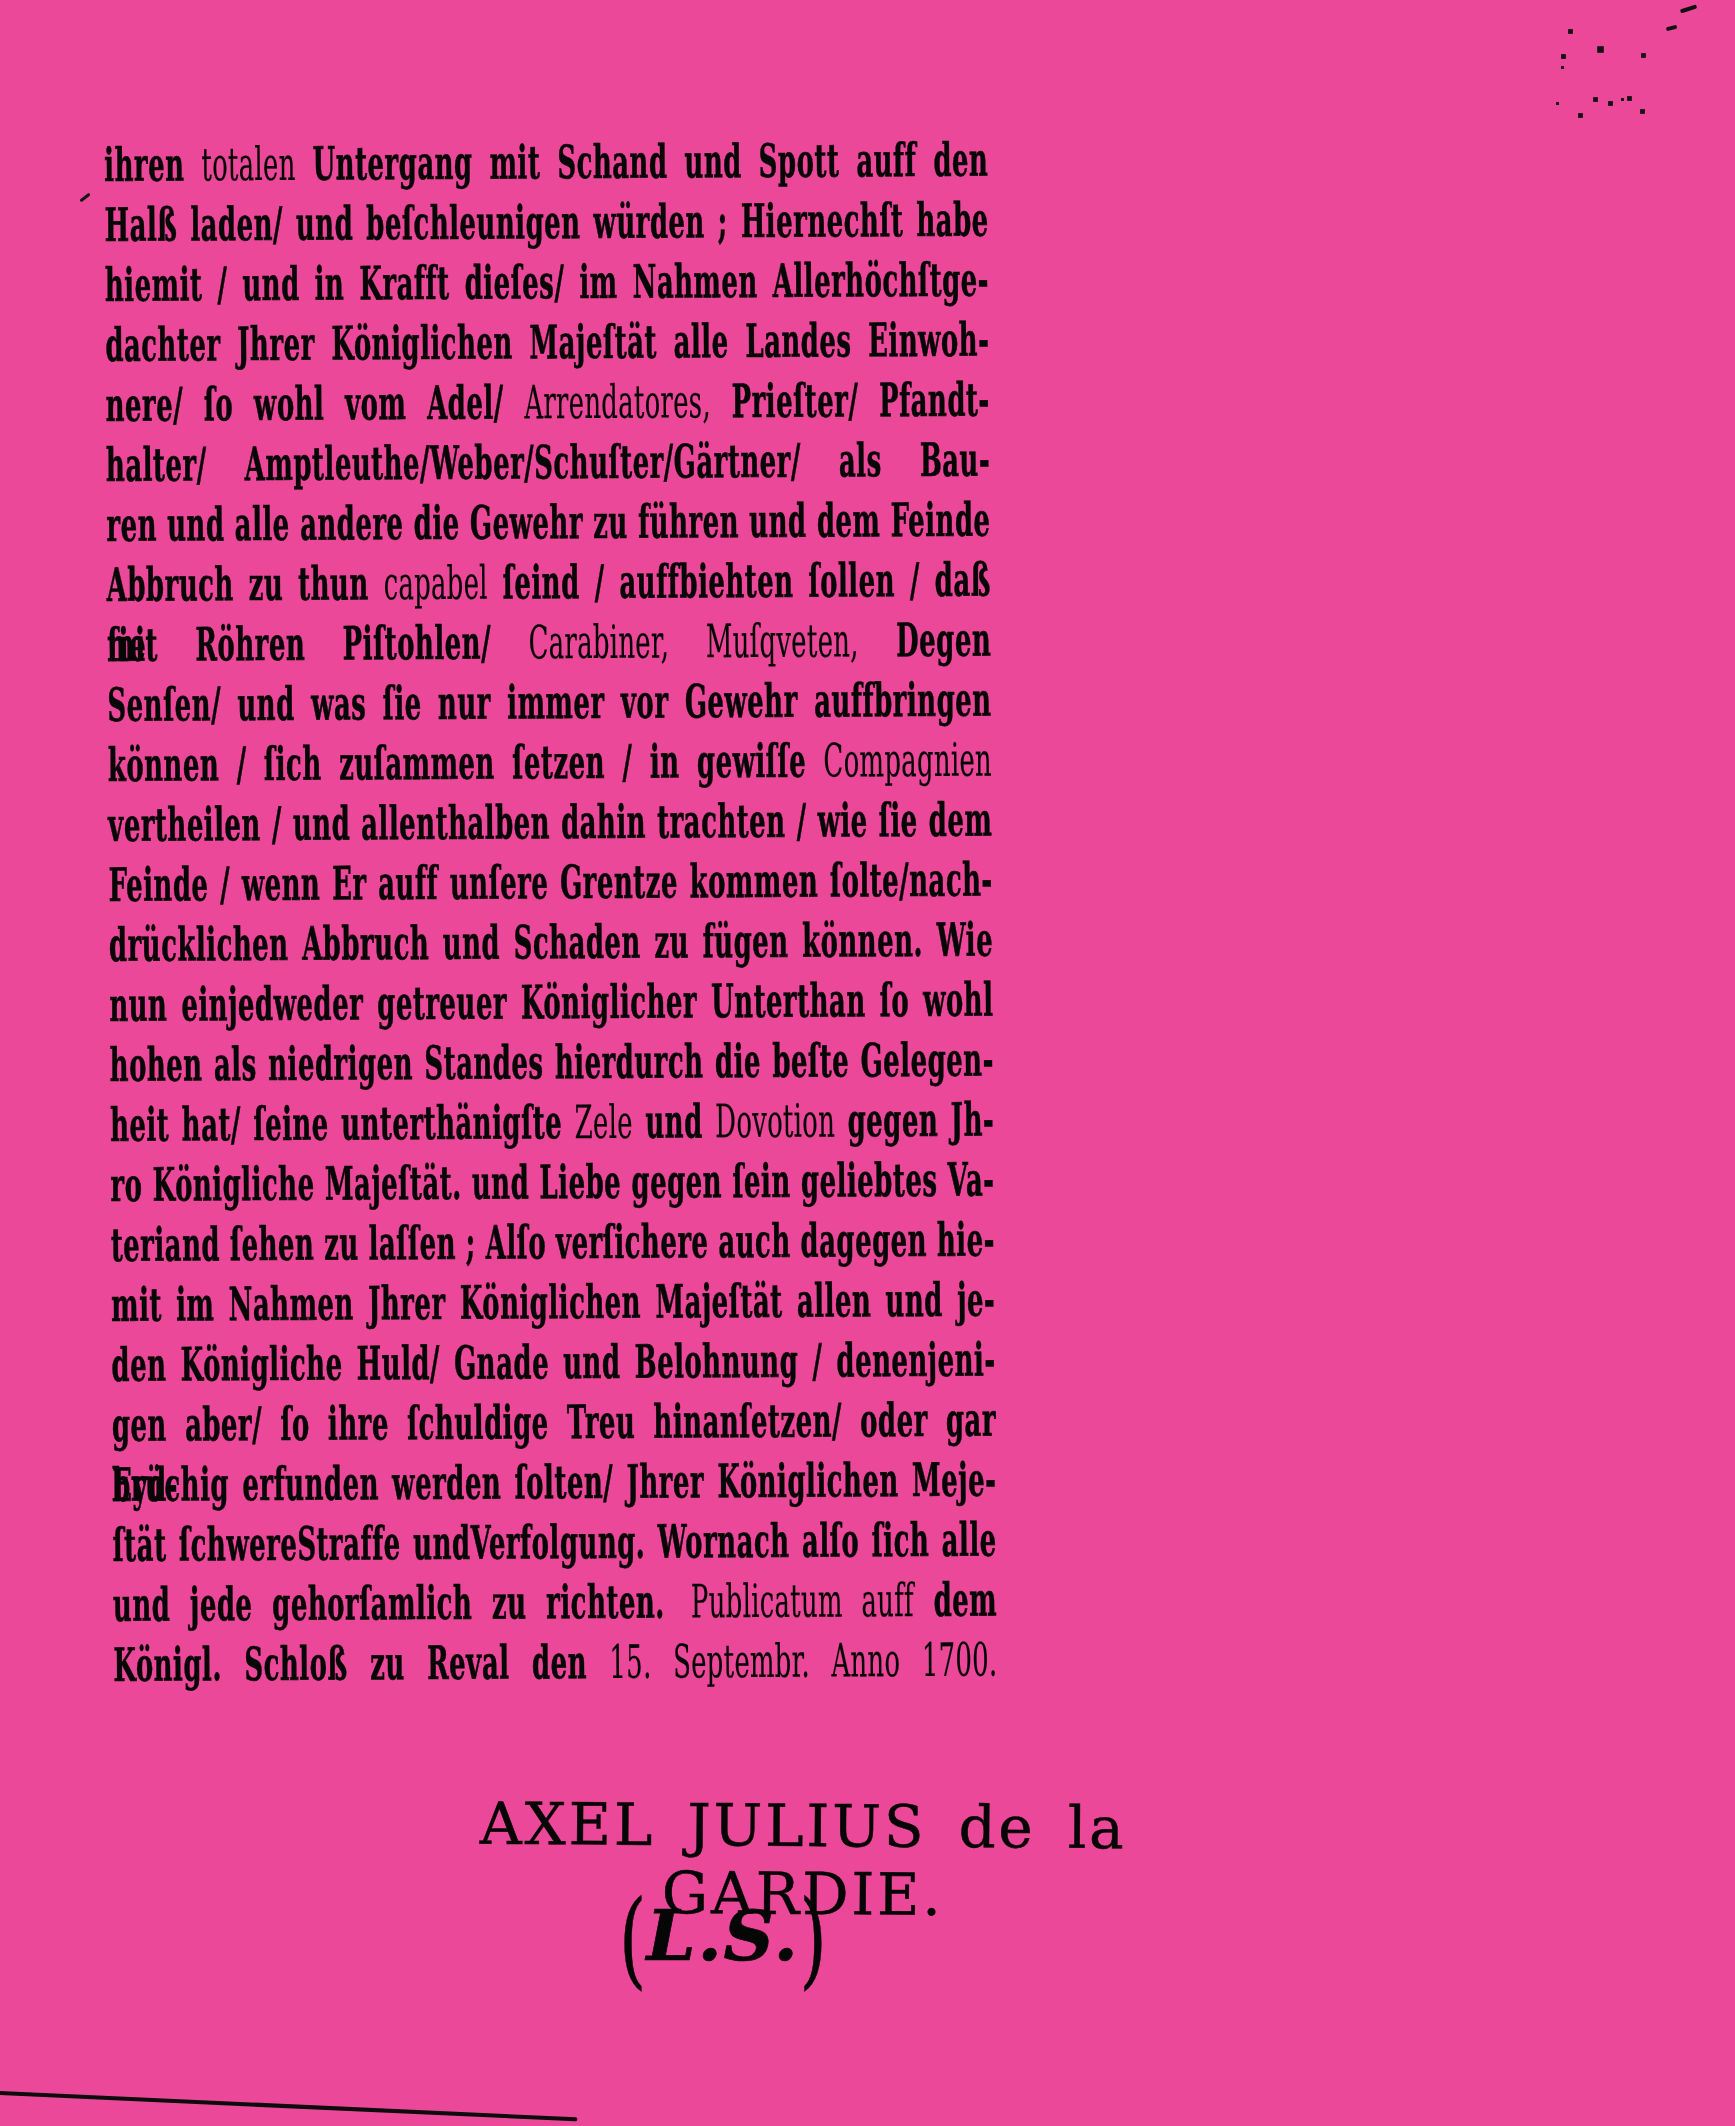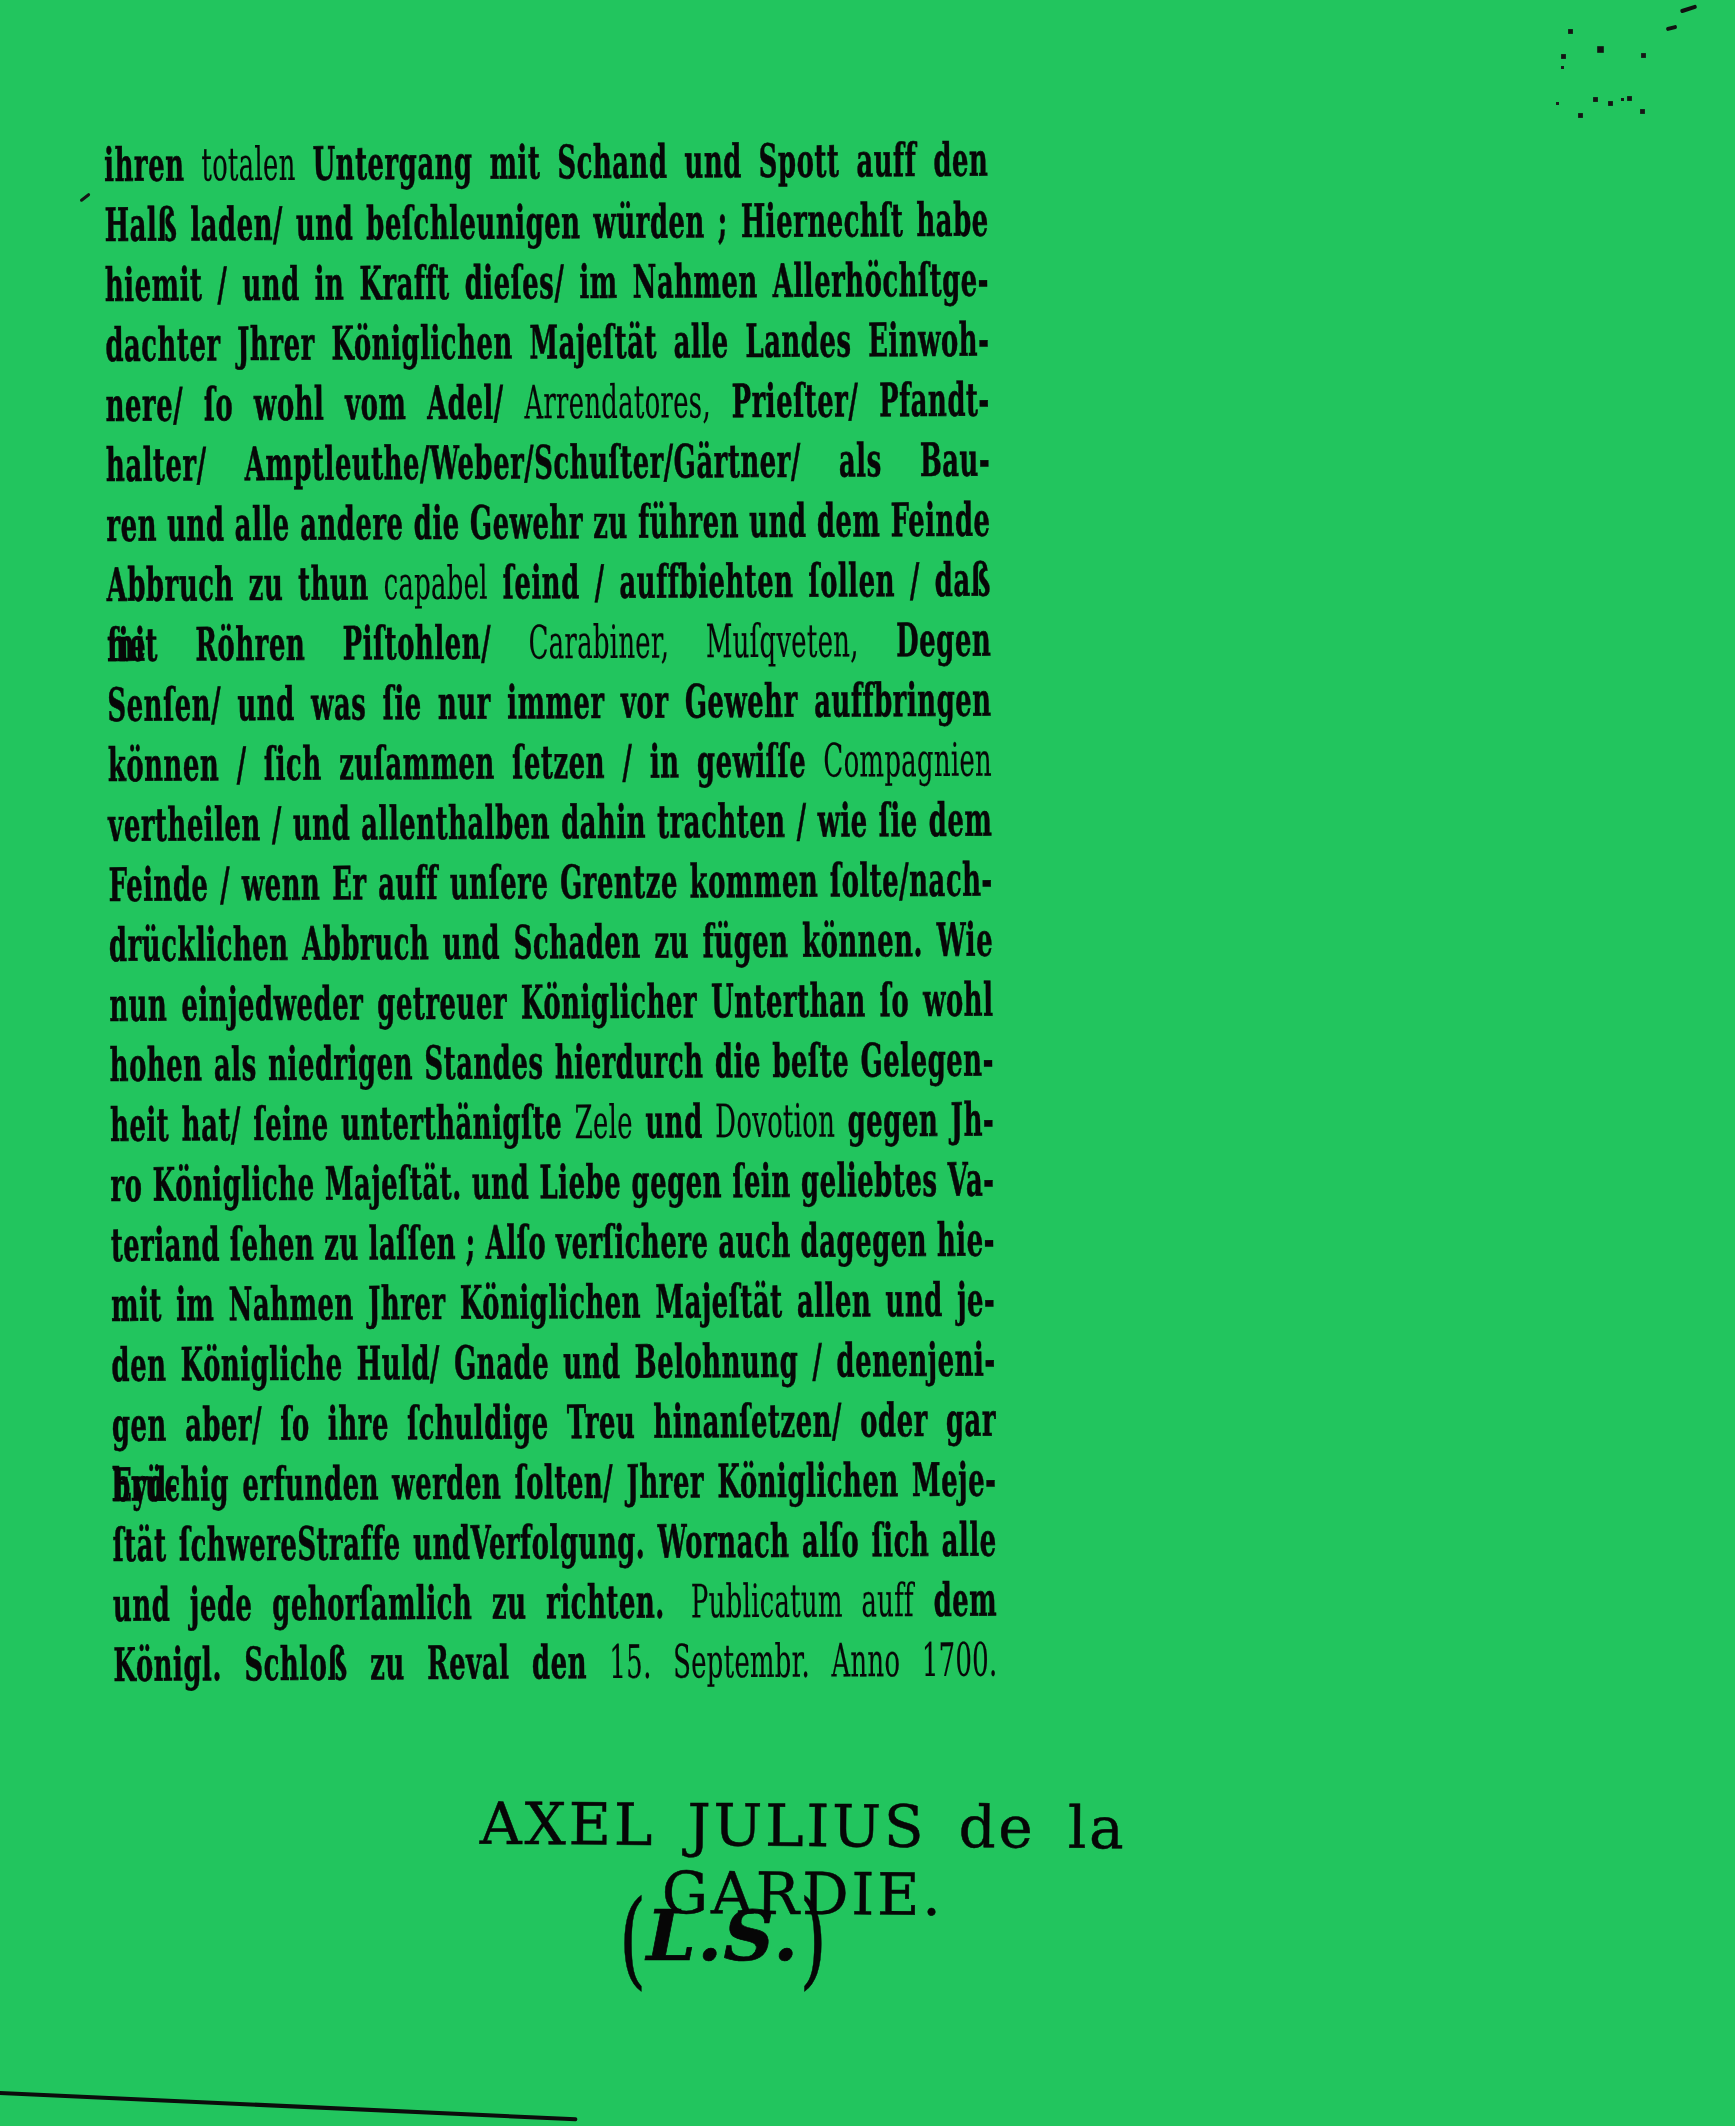--- a/index.html
+++ b/index.html
@@ -11,21 +11,21 @@
     width: 1735px;
     height: 2126px;
     position: relative;
     overflow: hidden;
     font-family: "DejaVu Serif", "Liberation Serif", serif;
     color: #0a0a0a;
   }
   .page {
     position: absolute;
     inset: 0;
-    background: #22c55e;
+    background: #ec4899;
   }
 
   
   .body-text {
     position: absolute;
     left: 104px;
     top: 135px;
     width: 1569px;
     transform: rotate(-0.35deg) scaleX(0.5635);
     transform-origin: 0 0;

